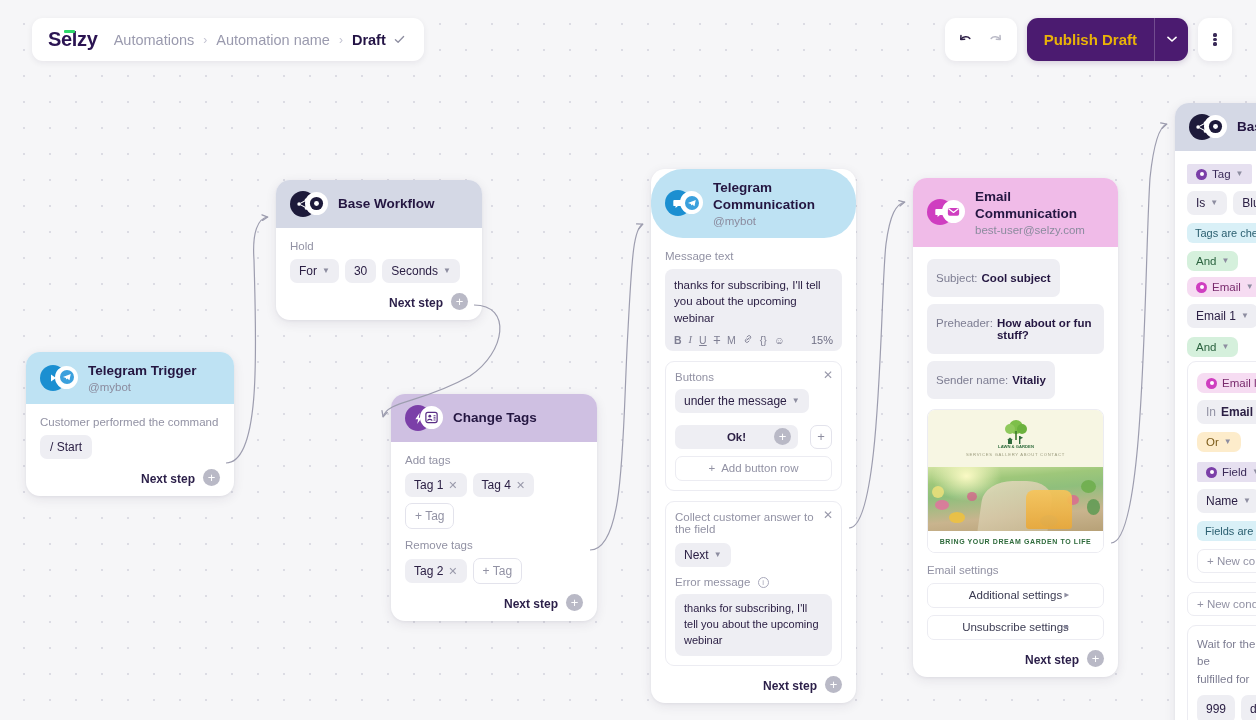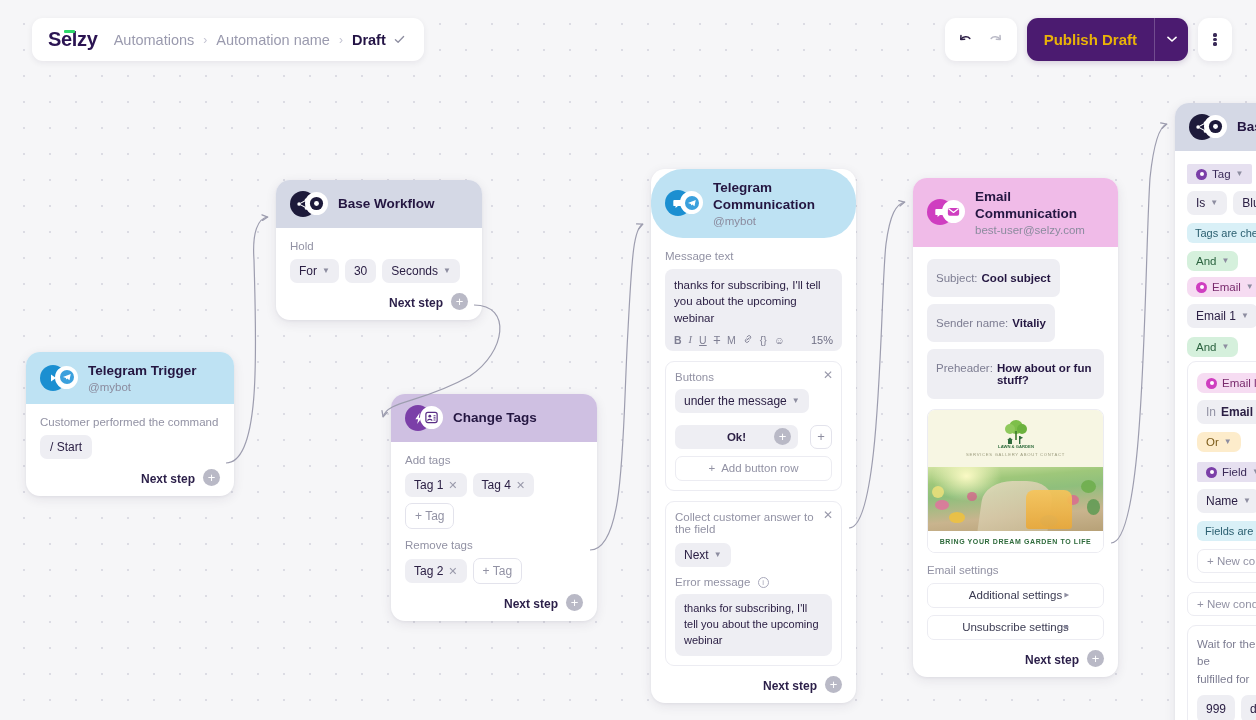--- a/index.html
+++ b/index.html
@@ -599,28 +599,28 @@
     </div>
     <div class="card-body">
       <div>
         <span class="kv-chip">
           <span class="kv-k">Subject:</span>
           <span class="kv-v">Cool subject</span>
         </span>
       </div>
       <div>
         <span class="kv-chip">
+          <span class="kv-k">Preheader:</span>
+          <span class="kv-v">How about or fun stuff?</span>
+        </span>
+      </div>
+      <div>
+        <span class="kv-chip">
           <span class="kv-k">Sender name:</span>
           <span class="kv-v">Vitaliy</span>
-        </span>
-      </div>
-      <div>
-        <span class="kv-chip">
-          <span class="kv-k">Preheader:</span>
-          <span class="kv-v">How about or fun stuff?</span>
         </span>
       </div>
 
       <div class="preview">
         <div class="pv-top">
           <svg width="42" height="30" viewBox="0 0 42 30">
             <circle cx="21" cy="8" r="7" fill="#7dbf4a"></circle>
               <circle cx="15" cy="10" r="5" fill="#8fc95c"></circle>
               <circle cx="27" cy="10" r="5" fill="#6cb23e"></circle>
             <rect x="20.2" y="12" width="1.6" height="9" fill="#3d7a2c"></rect>

